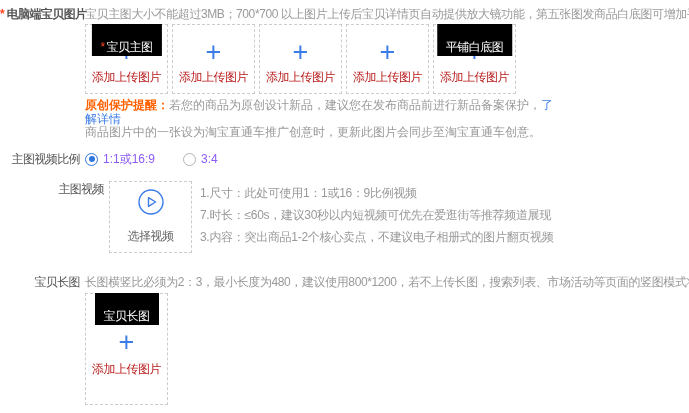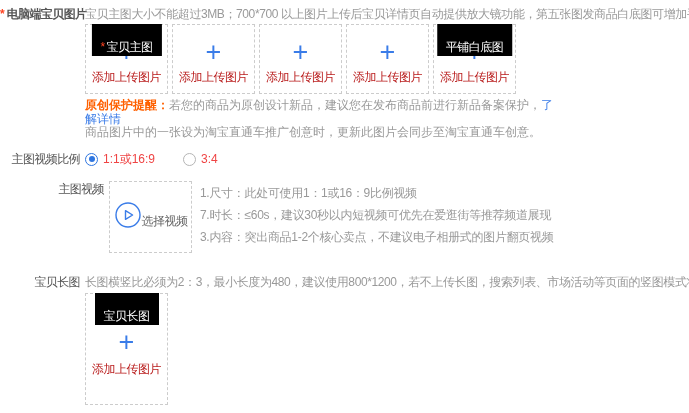--- a/index.html
+++ b/index.html
@@ -66,28 +66,28 @@
   .radio-circle {
     width: 13px; height: 13px; border-radius: 50%;
     border: 1px solid #b5b5b5; background: #fff;
     display: inline-block; position: relative; margin-right: 5px; flex: none;
   }
   .radio-opt.selected .radio-circle { border-color: #2f76e0; }
   .radio-opt.selected .radio-circle::after {
     content: ""; position: absolute; left: 2.5px; top: 2.5px;
     width: 6px; height: 6px; border-radius: 50%; background: #2f76e0;
   }
-  .radio-label { color: #ef4444; }
+  .radio-label { color: #8b5cf6; }
 
   
   .row-video { margin-top: 13px; padding-left: 24px; }
   .video-box {
     width: 83px; height: 72px;
     border: 1px dashed #ccc;
-    display: flex; flex-direction: row; align-items: center; justify-content: center;
+    display: flex; flex-direction: column; align-items: center; justify-content: center;
     cursor: pointer; flex: none;
   }
   .video-box .select-label { color: #666; margin-top: 9px; letter-spacing: -0.5px; }
   .video-instructions { margin-left: 8px; padding-top: 1px; }
   .video-instructions .vline { line-height: 22.3px; color: #999; letter-spacing: -0.3px; white-space: nowrap; }
 
   
   .row-long { margin-top: 21px; }
   .long-box-row { margin-left: 85px; margin-top: 3px; }
   .long-box {

